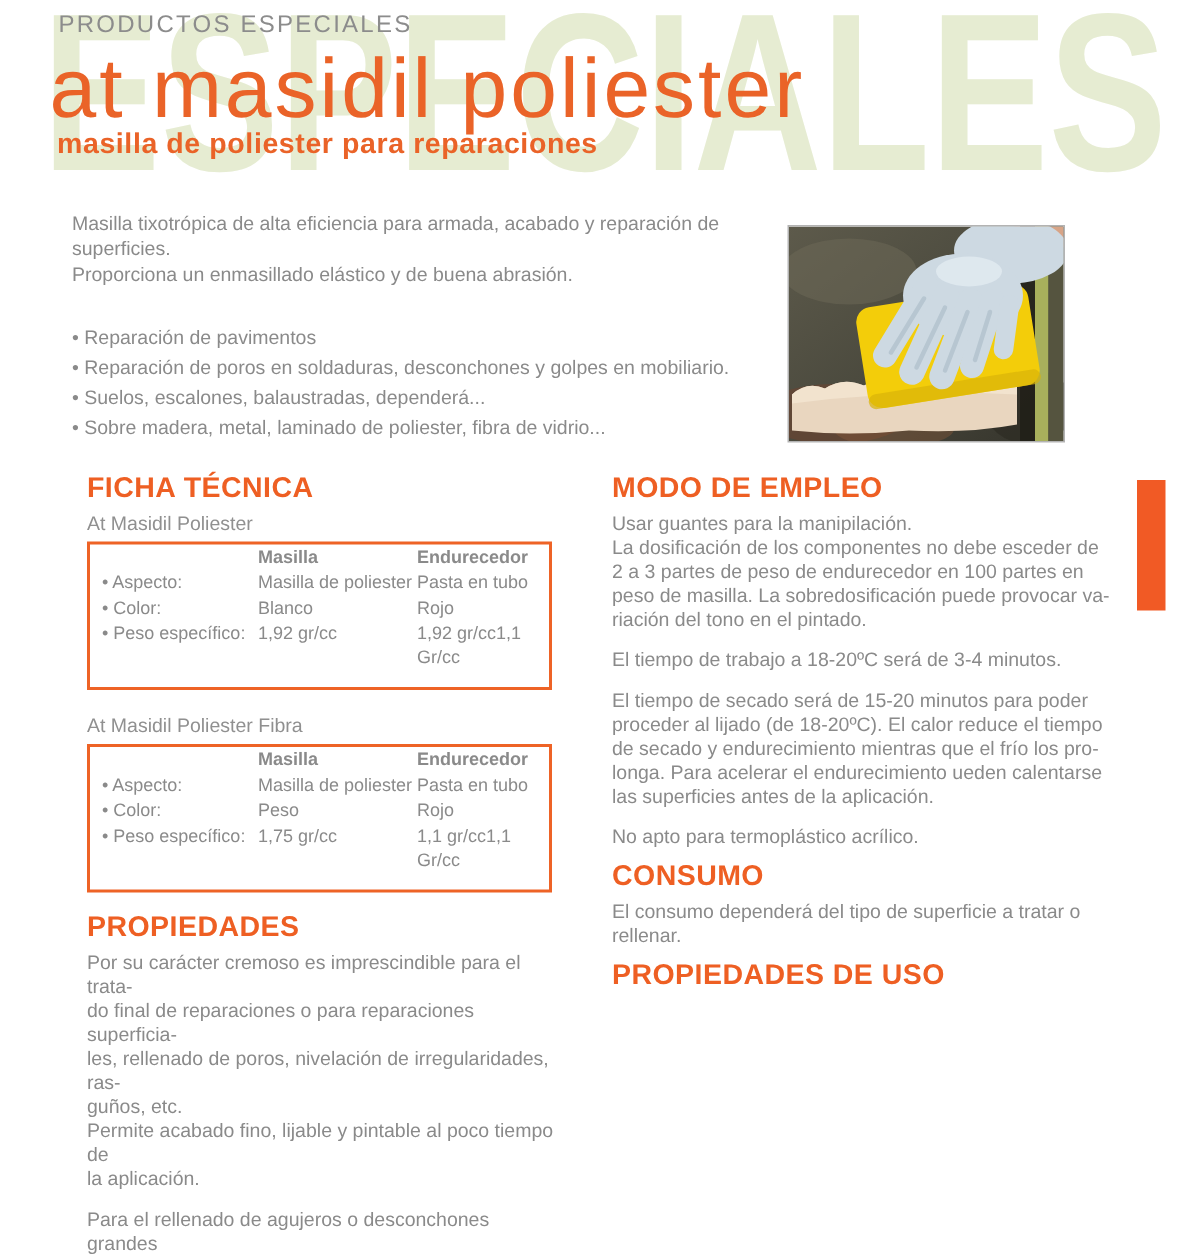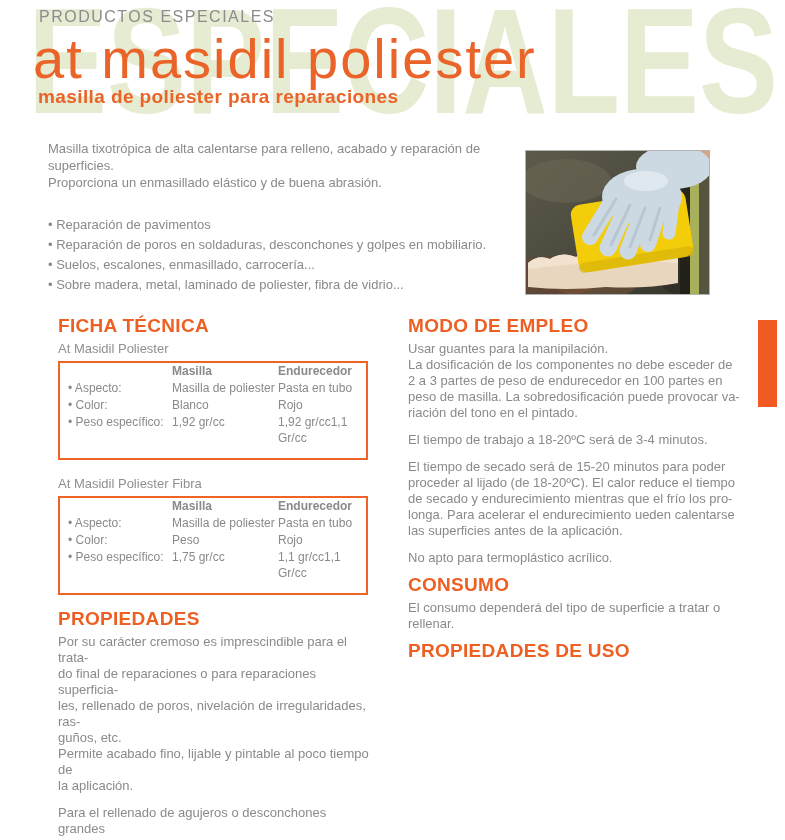--- a/index.html
+++ b/index.html
@@ -64,26 +64,26 @@
 
   <svg class="watermark-svg" width="757" height="126" viewBox="0 0 757 126" aria-hidden="true">
     <text x="0" y="113" font-family="Liberation Sans, sans-serif" font-weight="bold" font-size="150" fill="#e6ecd2" textLength="750" lengthAdjust="spacingAndGlyphs">ESPECIALES</text>
   </svg>
 
   <div class="kicker">PRODUCTOS ESPECIALES</div>
   <div class="title">at masidil poliester</div>
   <div class="subtitle">masilla de poliester para reparaciones</div>
 
   <div class="intro">
-    <div class="para">Masilla tixotrópica de alta calentarse para relleno, acabado y reparación de
+    <div class="para">Masilla tixotrópica de alta eficiencia para armada, acabado y reparación de
 superficies.
 Proporciona un enmasillado elástico y de buena abrasión.</div>
     <div class="bullet">• Reparación de pavimentos</div>
     <div class="bullet">• Reparación de poros en soldaduras, desconchones y golpes en mobiliario.</div>
-    <div class="bullet">• Suelos, escalones, enmasillado, carrocería...</div>
+    <div class="bullet">• Suelos, escalones, balaustradas, dependerá...</div>
     <div class="bullet">• Sobre madera, metal, laminado de poliester, fibra de vidrio...</div>
   </div>
 
   <div class="photo">
     <svg width="183" height="143" viewBox="0 0 183 143">
       <defs>
         <linearGradient id="bg" x1="0" y1="0" x2="1" y2="1">
           <stop offset="0" stop-color="#5d5a4b"></stop>
           <stop offset="0.5" stop-color="#4b4a3e"></stop>
           <stop offset="1" stop-color="#34332b"></stop>

